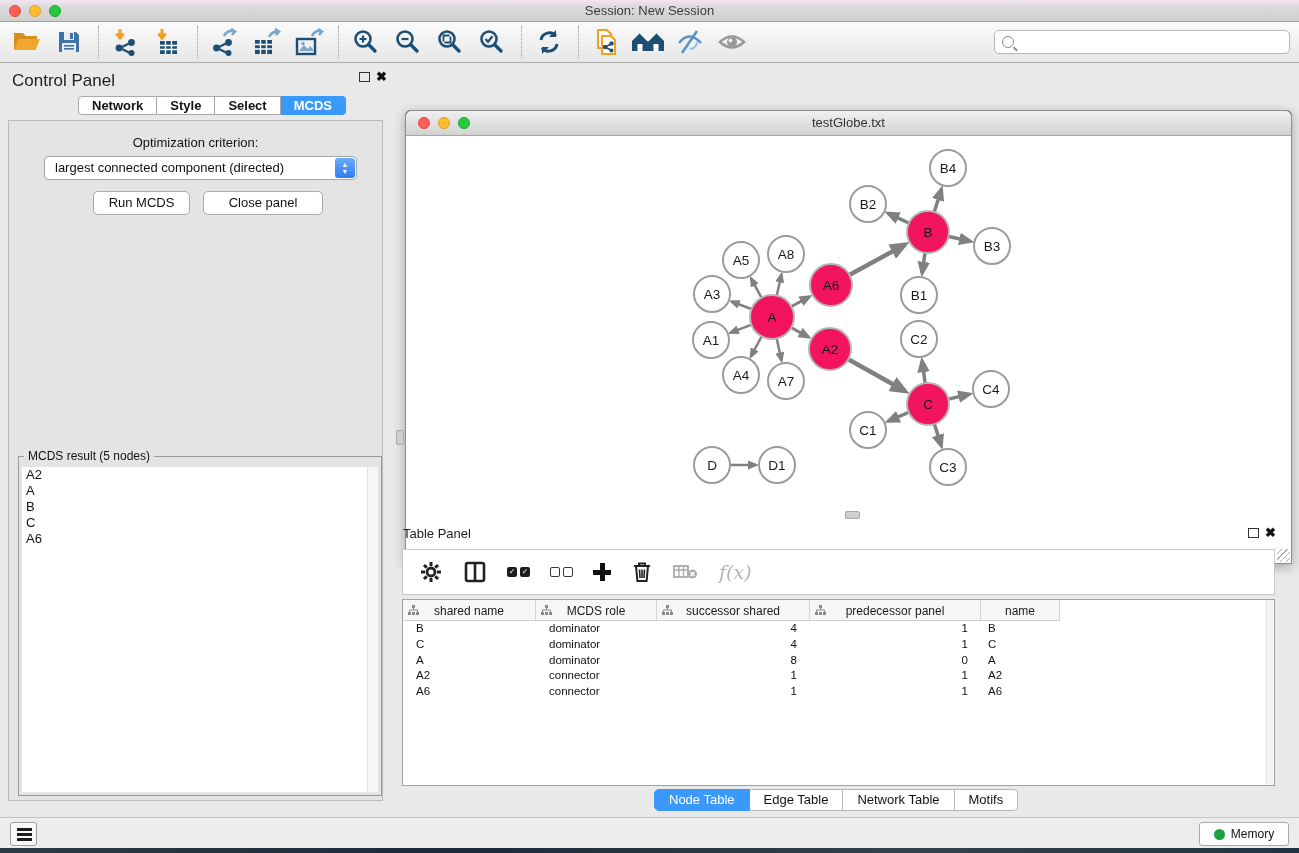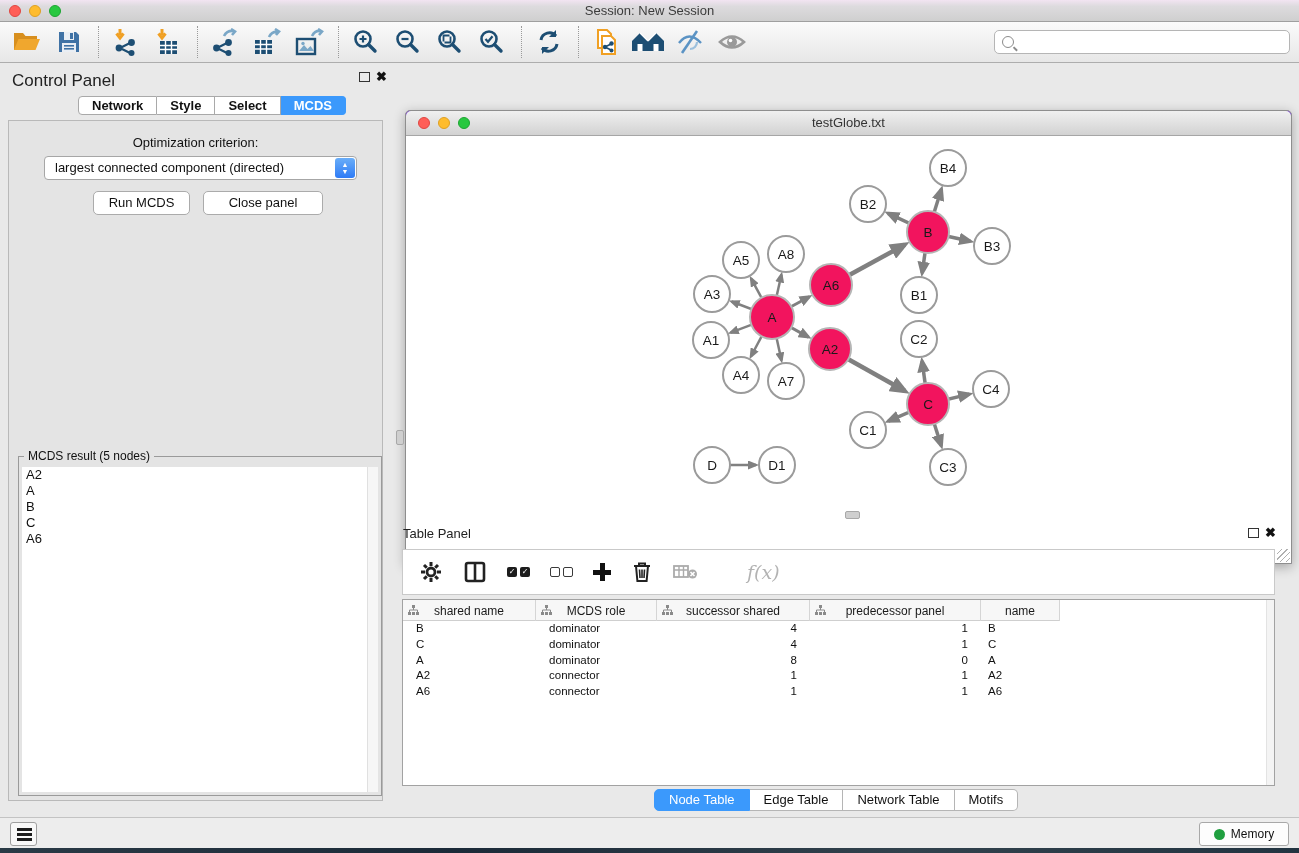--- a/index.html
+++ b/index.html
@@ -75,21 +75,21 @@
   .tp-toolbar { position:absolute; left:12px; top:29px; width:873px; height:46px;
     background:#fff; border:1px solid #c9c9c9; display:flex; align-items:center; padding-left:16px; gap:20px; }
   .tpi { display:flex; align-items:center; justify-content:center; height:30px; }
   .check-pair { display:flex; gap:3px; }
   .cb-checked { width:10px; height:10px; background:#1c1c1c; border-radius:2px; color:#fff; font-size:8px;
     line-height:10px; text-align:center; }
   .cb-empty { width:10px; height:10px; border:1.6px solid #3a3a3a; border-radius:2px; background:#fff; }
   .plus-icon { position:relative; width:18px; height:18px; }
   .plus-icon::before { content:""; position:absolute; left:7px; top:0; width:4.5px; height:18px; background:#111; }
   .plus-icon::after { content:""; position:absolute; left:0; top:7px; width:18px; height:4.5px; background:#111; }
-  .fx-label { font-family:"DejaVu Serif", serif; font-style:italic; font-size:19px; color:#b3b3b3;margin-left:28px; }
+  .fx-label { font-family:"DejaVu Serif", serif; font-style:italic; font-size:19px; color:#b3b3b3; }
   .tp-table { position:absolute; left:12px; top:79px; width:873px; height:187px;
     background:#fff; border:1px solid #a2a2a2; overflow:hidden; }
   .tbl-head { display:flex; height:21px; background:#f7f7f7; border-bottom:1px solid #cfcfcf; }
   .th-cell { position:relative; height:21px; border-right:1px solid #d5d5d5; display:flex;
     align-items:center; justify-content:center; font-size:12px; color:#1a1a1a; }
   .th-cell svg { position:absolute; left:5px; top:5px; }
   .tbl-row { display:flex; height:15.8px; }
   .td-cell { font-size:11.5px; line-height:15.5px; color:#111; white-space:nowrap; overflow:hidden; }
   .td-left { padding-left:13px; text-align:left; }
   .td-right { padding-right:13px; text-align:right; }

